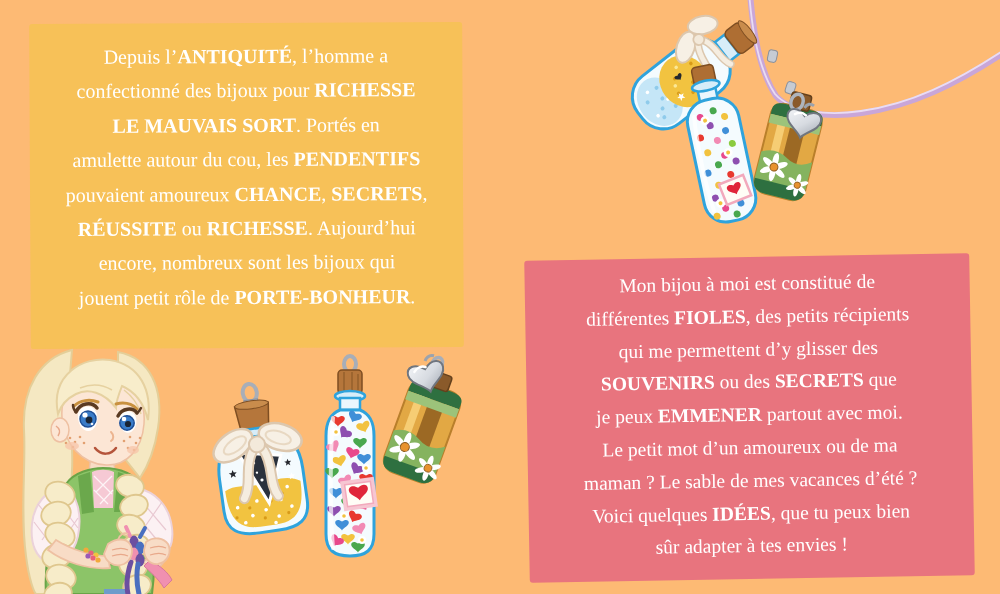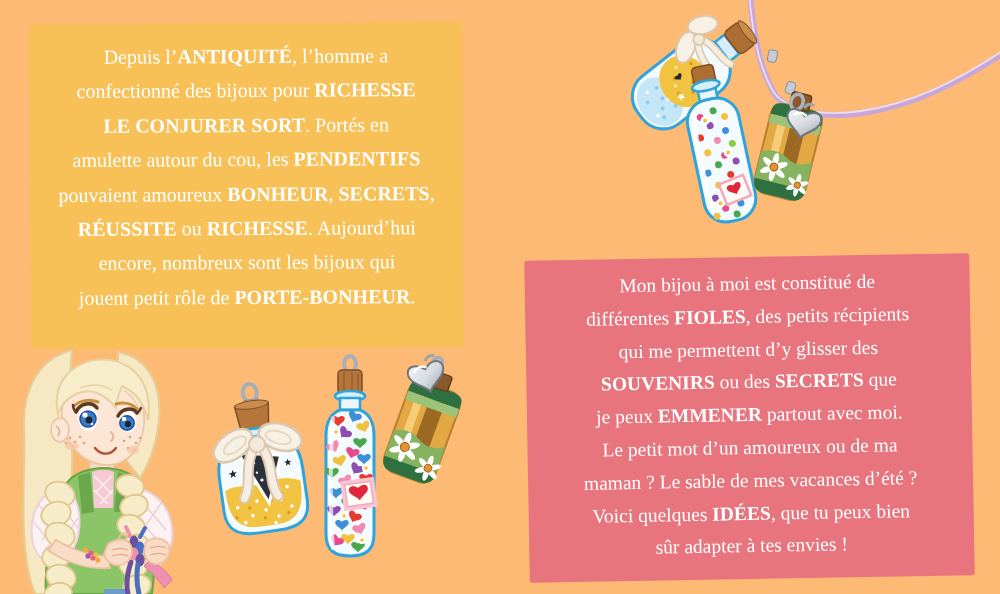--- a/index.html
+++ b/index.html
@@ -18,23 +18,23 @@
   #girl-svg{left:0;top:344px;}
 </style>
 </head>
 <body>
 
 <div class="page">
 
   <section class="card" id="yellow-card" style="background: rgb(247, 193, 88); color: rgb(255, 255, 255);">
       <div class="tl"><span>Depuis l’</span><span class="b">ANTIQUITÉ</span><span>, l’homme a</span></div>
       <div class="tl"><span>confectionné des bijoux pour </span><span class="b">RICHESSE</span></div>
-      <div class="tl"><span class="b">LE CONJURER SORT</span><span>. Portés en</span></div>
+      <div class="tl"><span class="b">LE MAUVAIS SORT</span><span>. Portés en</span></div>
       <div class="tl"><span>amulette autour du cou, les </span><span class="b">PENDENTIFS</span></div>
-      <div class="tl"><span>pouvaient amoureux </span><span class="b">BONHEUR</span><span>, </span><span class="b">SECRETS</span><span>,</span></div>
+      <div class="tl"><span>pouvaient amoureux </span><span class="b">CHANCE</span><span>, </span><span class="b">SECRETS</span><span>,</span></div>
       <div class="tl"><span class="b">RÉUSSITE</span><span> ou </span><span class="b">RICHESSE</span><span>. Aujourd’hui</span></div>
       <div class="tl"><span>encore, nombreux sont les bijoux qui</span></div>
       <div class="tl"><span>jouent petit rôle de </span><span class="b">PORTE-BONHEUR</span><span>.</span></div>
     </section>
 
   <section class="card" id="pink-card" style="background: rgb(232, 116, 126); color: rgb(255, 255, 255);">
       <div class="tl"><span>Mon bijou à moi est constitué de</span></div>
       <div class="tl"><span>différentes </span><span class="b">FIOLES</span><span>, des petits récipients</span></div>
       <div class="tl"><span>qui me permettent d’y glisser des</span></div>
       <div class="tl"><span class="b">SOUVENIRS</span><span> ou des </span><span class="b">SECRETS</span><span> que</span></div>

